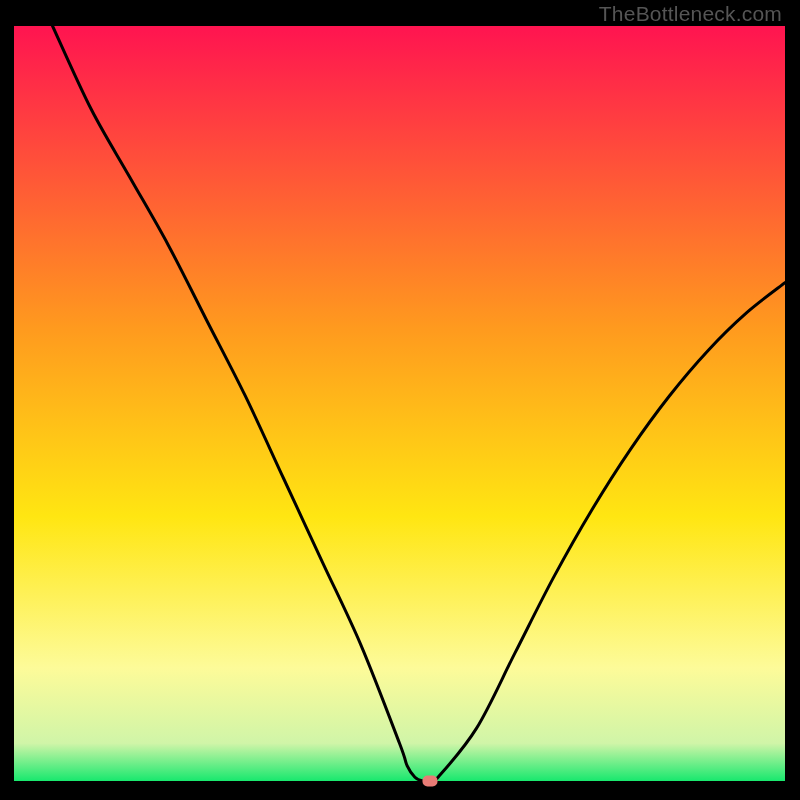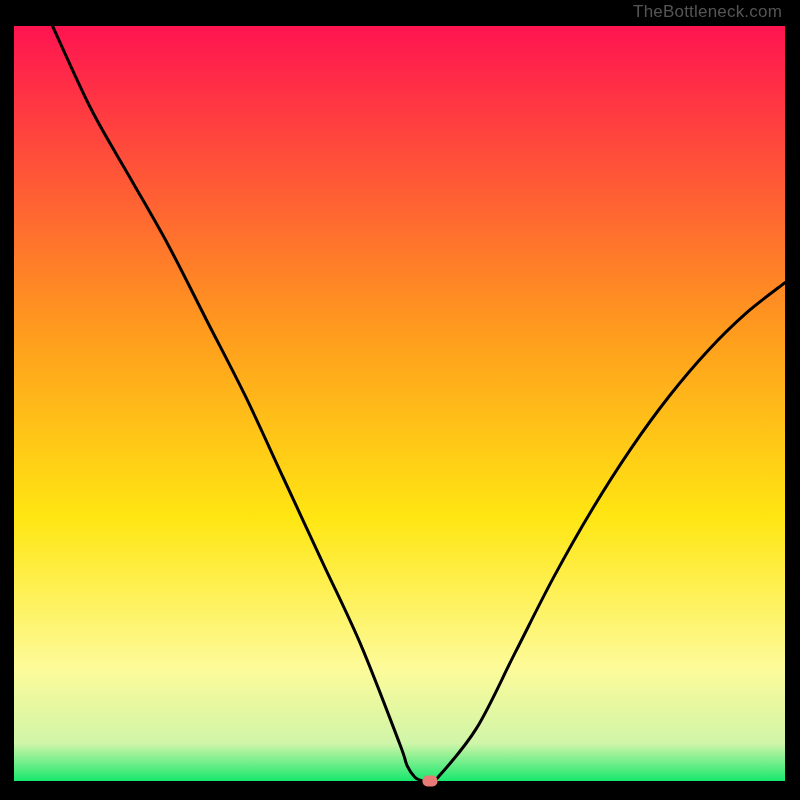--- a/index.html
+++ b/index.html
@@ -9,21 +9,21 @@
     height: 800px;
     background: #000;
     position: relative;
     font-family: Arial, sans-serif;
   }
   .watermark {
     position: absolute;
     top: 2px;
     right: 18px;
     color: #555;
-    font-size: 17px;
+    font-size: 21px;
     font-weight: 500;
     z-index: 10;
     letter-spacing: 0.2px;
   }
   .chart-frame {
     position: absolute;
     left: 14px;
     top: 26px;
     width: 771px;
     height: 755px;

